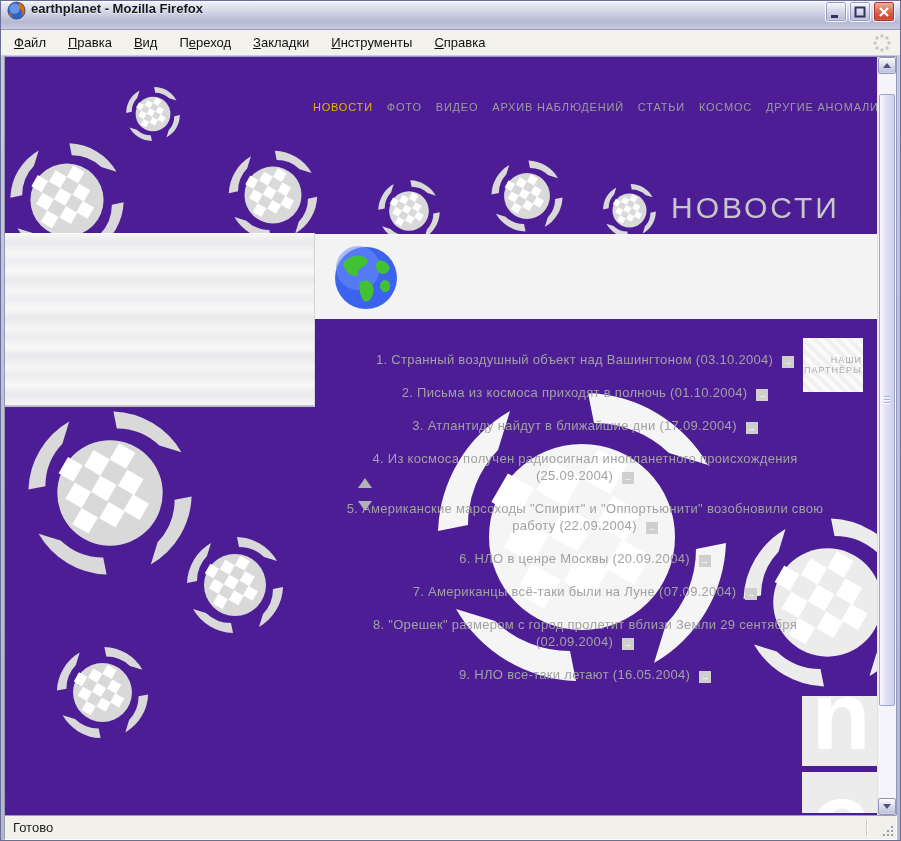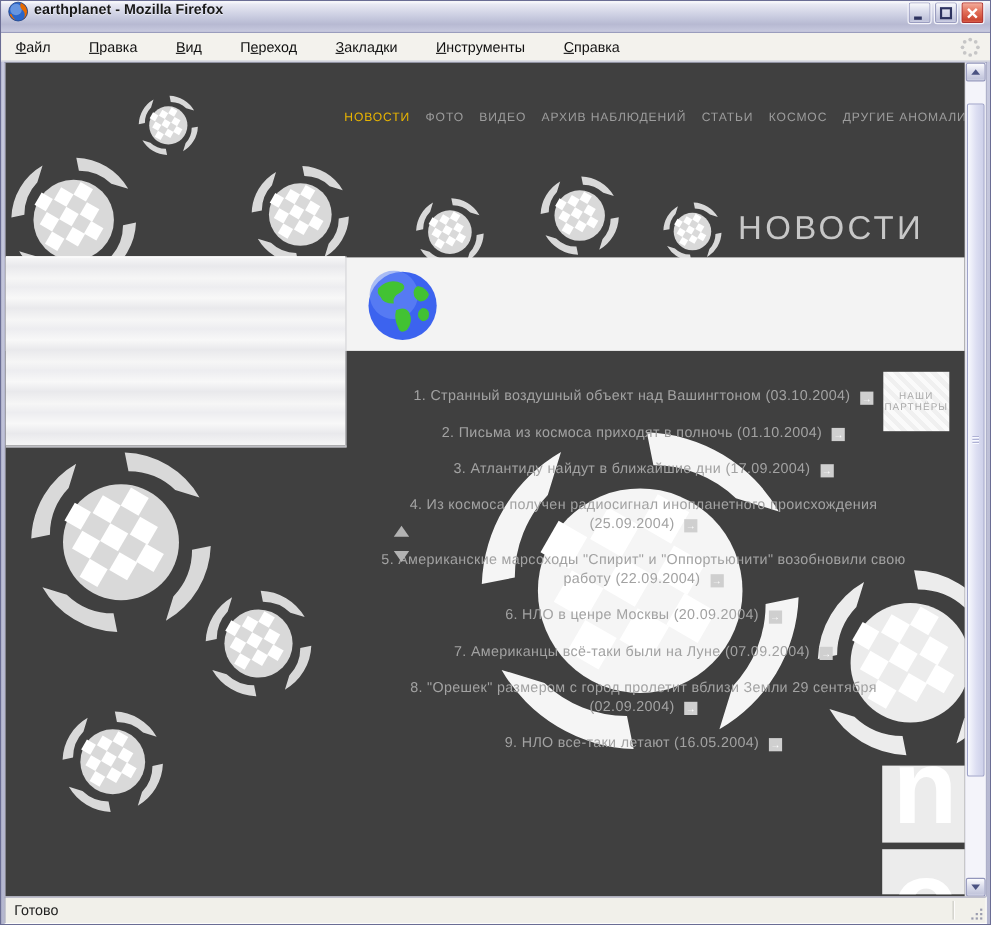--- a/index.html
+++ b/index.html
@@ -22,30 +22,30 @@
     width:22px; height:21px; margin-left:2px; border-radius:3px;
     border:1px solid #f4f4fa; display:flex; align-items:center; justify-content:center;
     background:linear-gradient(180deg,#fdfdfe,#dcdeed 40%,#bfc2da 85%,#d3d5e7);
     box-shadow:inset 0 0 0 1px #9a9dc0; cursor:pointer;
   }
   .winbtn.close { background:linear-gradient(180deg,#f5b4a4,#e2705a 45%,#cc4733 85%,#e0705c);
     box-shadow:inset 0 0 0 1px #a33; }
   .winbtn svg { display:block; }
   
   .menubar {
-    height:26px; display:flex; align-items:center; gap:17px; padding:0 4px;
+    height:26px; display:flex; align-items:center; gap:4px; padding:0 4px;
     background:#f3f2ed; border-bottom:1px solid #c9cbda; position:relative;
   }
   .menu-item { font-size:13px; color:#111; padding:3px 9px; cursor:default; white-space:nowrap; }
   .menu-item u { text-decoration:underline; }
   .throbber { position:absolute; right:8px; top:3px; width:20px; height:20px; }
   
   .main { flex:1; display:flex; margin:0 3px; min-height:0;
     border:1px solid #9598b8; border-bottom:none; background:#fff; }
-  .viewport { position:relative; flex:1; overflow:hidden; background:#404040; }
+  .viewport { position:relative; flex:1; overflow:hidden; background:#4c1d95; }
   
   .swirl { position:absolute; color:#d9d9d9; }
   .band { position:absolute; left:0; top:177px; width:100%; height:85px; background:#f3f3f3; }
   .globe { position:absolute; left:329px; top:189px; width:64px; height:64px; }
   .striped-panel {
     position:absolute; left:0; top:176px; width:310px; height:174px;
     background:repeating-linear-gradient(180deg,#f8f8f8 0px,#e9e9ec 9px,#f6f6f6 20px,#ededf0 28px,#f8f8f8 38px);
     border-bottom:2px solid #bfbfc4; border-right:1px solid #d4d4d8;
     box-shadow:inset 0 1px 0 #fdfdfd;
   }
@@ -66,21 +66,21 @@
     margin-left:5px; cursor:pointer; }
   
   .list-arrow { position:absolute; left:353px; width:0; height:0; cursor:pointer;
     border-left:7px solid transparent; border-right:7px solid transparent; }
   .list-arrow.up { top:421px; border-bottom:10px solid #b3b3b3; }
   .list-arrow.down { top:444px; border-top:10px solid #b3b3b3; }
   
   .partners-badge {
     position:absolute; left:798px; top:281px; width:60px; height:54px;
     background:repeating-linear-gradient(45deg,#fafafa 0 4px,#f0f0f0 4px 8px);
-    color:#ababab; font-size:9px; letter-spacing:1px; text-align:center;
+    color:#ababab; font-size:9px; letter-spacing:1px; text-align:right;
     display:flex; align-items:center; justify-content:center; padding:2px; cursor:pointer;
   }
   
   .planet-block { position:absolute; left:797px; width:78px; background:#ececec;
     overflow:hidden; color:#fff; font-weight:bold; text-align:center; }
   .planet-block.b1 { top:639px; height:70px; font-size:96px; line-height:40px; }
   .planet-block.b2 { top:715px; height:41px; font-size:110px; line-height:96px; }
   
   .scrollbar { width:19px; display:flex; flex-direction:column; background:#f4f4fa;
     border-left:1px solid #e0e0ea; }

